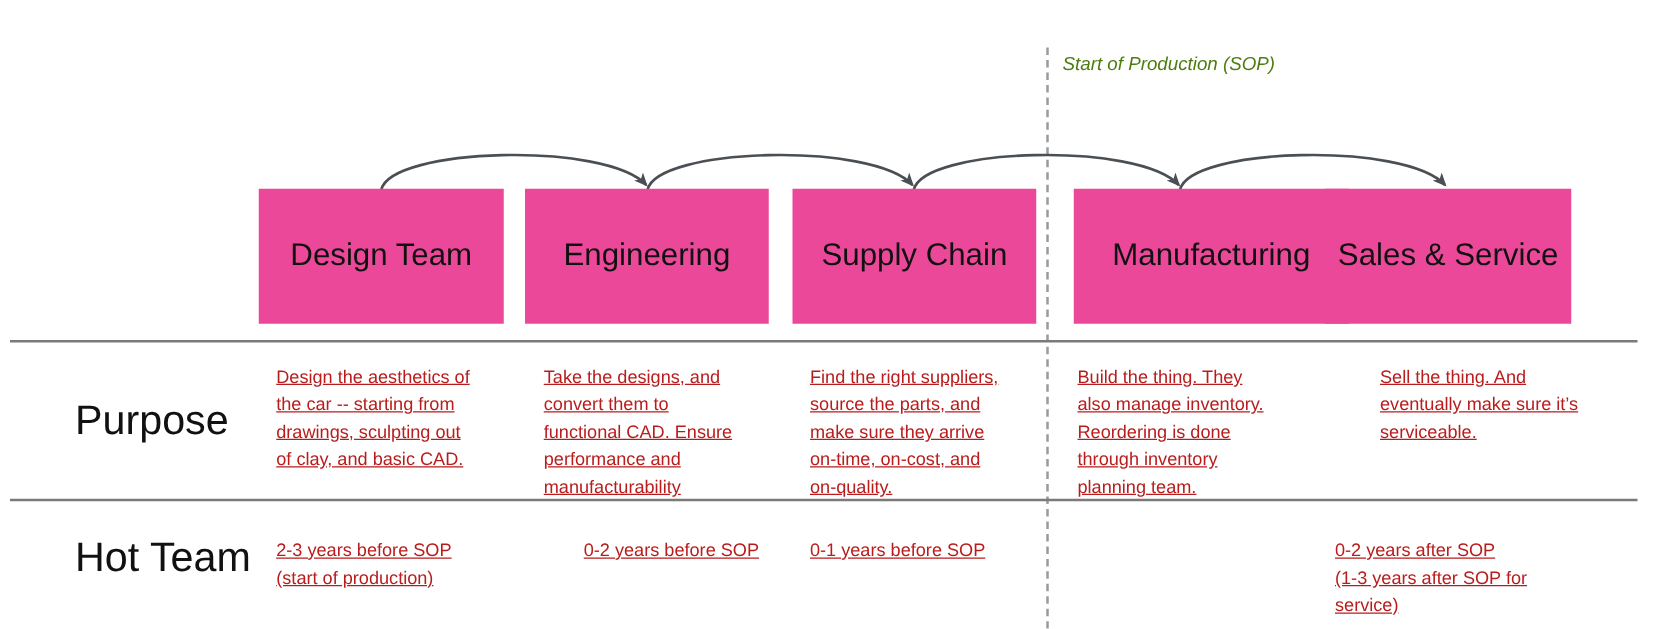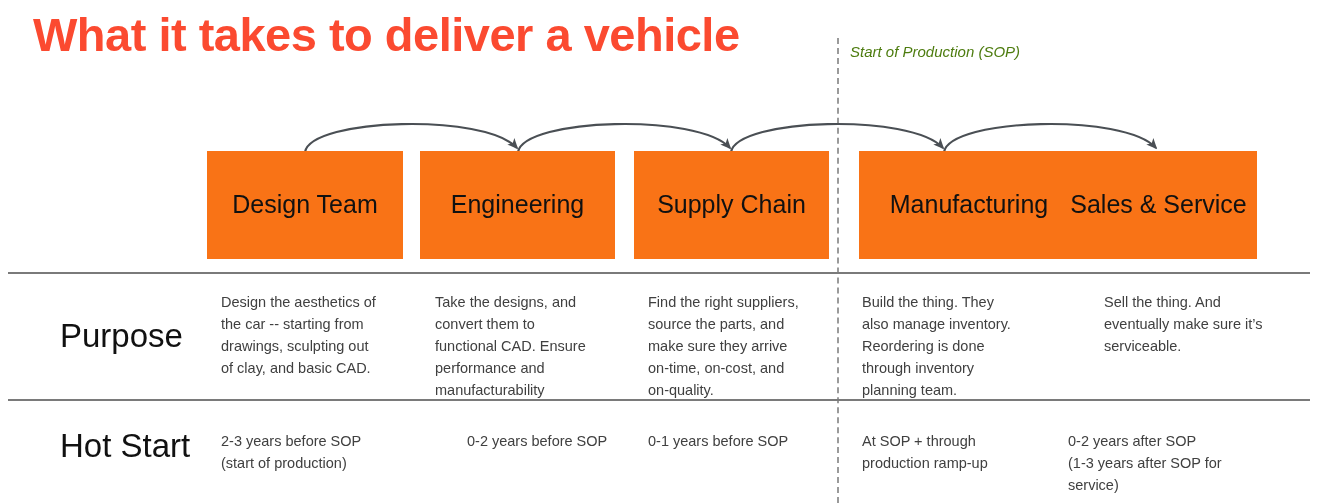--- a/index.html
+++ b/index.html
@@ -61,21 +61,21 @@
     width: 1327px;
     height: 503px;
     pointer-events: none;
   }
 
   
   .box {
     position: absolute;
     top: 151px;
     height: 108px;
-    background: #f97316;
+    background: #ec4899;
     display: flex;
     align-items: center;
     justify-content: center;
     text-align: center;
     font-size: 25px;
     color: #111111;
     line-height: 1.25;
     padding: 0 6px;
     box-sizing: border-box;
   }
@@ -99,33 +99,33 @@
     color: #111111;
     white-space: nowrap;
   }
   #label-purpose  { top: 317px; }
   #label-hotseat  { top: 427px; }
 
   
   .cell {
     position: absolute;
     font-size: 14.5px;
-    color: #404040;
+    color: #b91c1c;
     line-height: 1.52;
     white-space: pre-line;
+    text-decoration: underline;
   }
   .cell.purpose  { top: 291px; }
   .cell.hotseat  { top: 430px; }
 </style>
 </head>
 <body>
 
 <div id="slide">
 
-  <div id="title">What it takes to deliver a vehicle</div>
 
   <div id="sop-line"></div>
   <div id="sop-label">Start of
 Production (SOP)</div>
 
   <svg id="arrows" viewBox="0 0 1327 503" xmlns="http://www.w3.org/2000/svg">
     <defs>
       <marker id="ah" viewBox="0 0 10 10" refX="8.4" refY="5" markerWidth="5.2" markerHeight="5.2" orient="auto-start-reverse">
         <path d="M 0 0.6 L 10 5 L 0 9.4 L 2.6 5 Z" fill="#4a4f54"></path>
       </marker>
@@ -152,21 +152,21 @@
     </div>
   <div class="box" style="left:1060px; width:197px;">
       <span>Sales &amp;
 Service</span>
     </div>
 
   <div class="rule" id="rule-1"></div>
   <div class="rule" id="rule-2"></div>
 
   <div class="row-label" id="label-purpose">Purpose</div>
-  <div class="row-label" id="label-hotseat">Hot Start</div>
+  <div class="row-label" id="label-hotseat">Hot Team</div>
 
   <div class="cell purpose" style="left:221px; width:180px;">Design the aesthetics of
 the car -- starting from
 drawings, sculpting out
 of clay, and basic CAD.</div>
   <div class="cell purpose" style="left:435px; width:185px;">Take the designs, and
 convert them to
 functional CAD. Ensure
 performance and
 manufacturability</div>
@@ -181,19 +181,17 @@
 through inventory
 planning team.</div>
   <div class="cell purpose" style="left:1068px; width:195px;margin-left:36px;">Sell the thing. And
 eventually make sure it’s
 serviceable.</div>
 
   <div class="cell hotseat" style="left:221px; width:190px;">2-3 years before SOP
 (start of production)</div>
   <div class="cell hotseat" style="left:435px; width:190px;margin-left:32px;">0-2  years before SOP</div>
   <div class="cell hotseat" style="left:648px; width:190px;">0-1 years before SOP</div>
-  <div class="cell hotseat" style="left:862px; width:175px;">At SOP + through
-production ramp-up</div>
   <div class="cell hotseat" style="left:1068px; width:190px;">0-2 years after SOP
 (1-3 years after SOP for
 service)</div>
 
 </div>
 
 </body></html>

